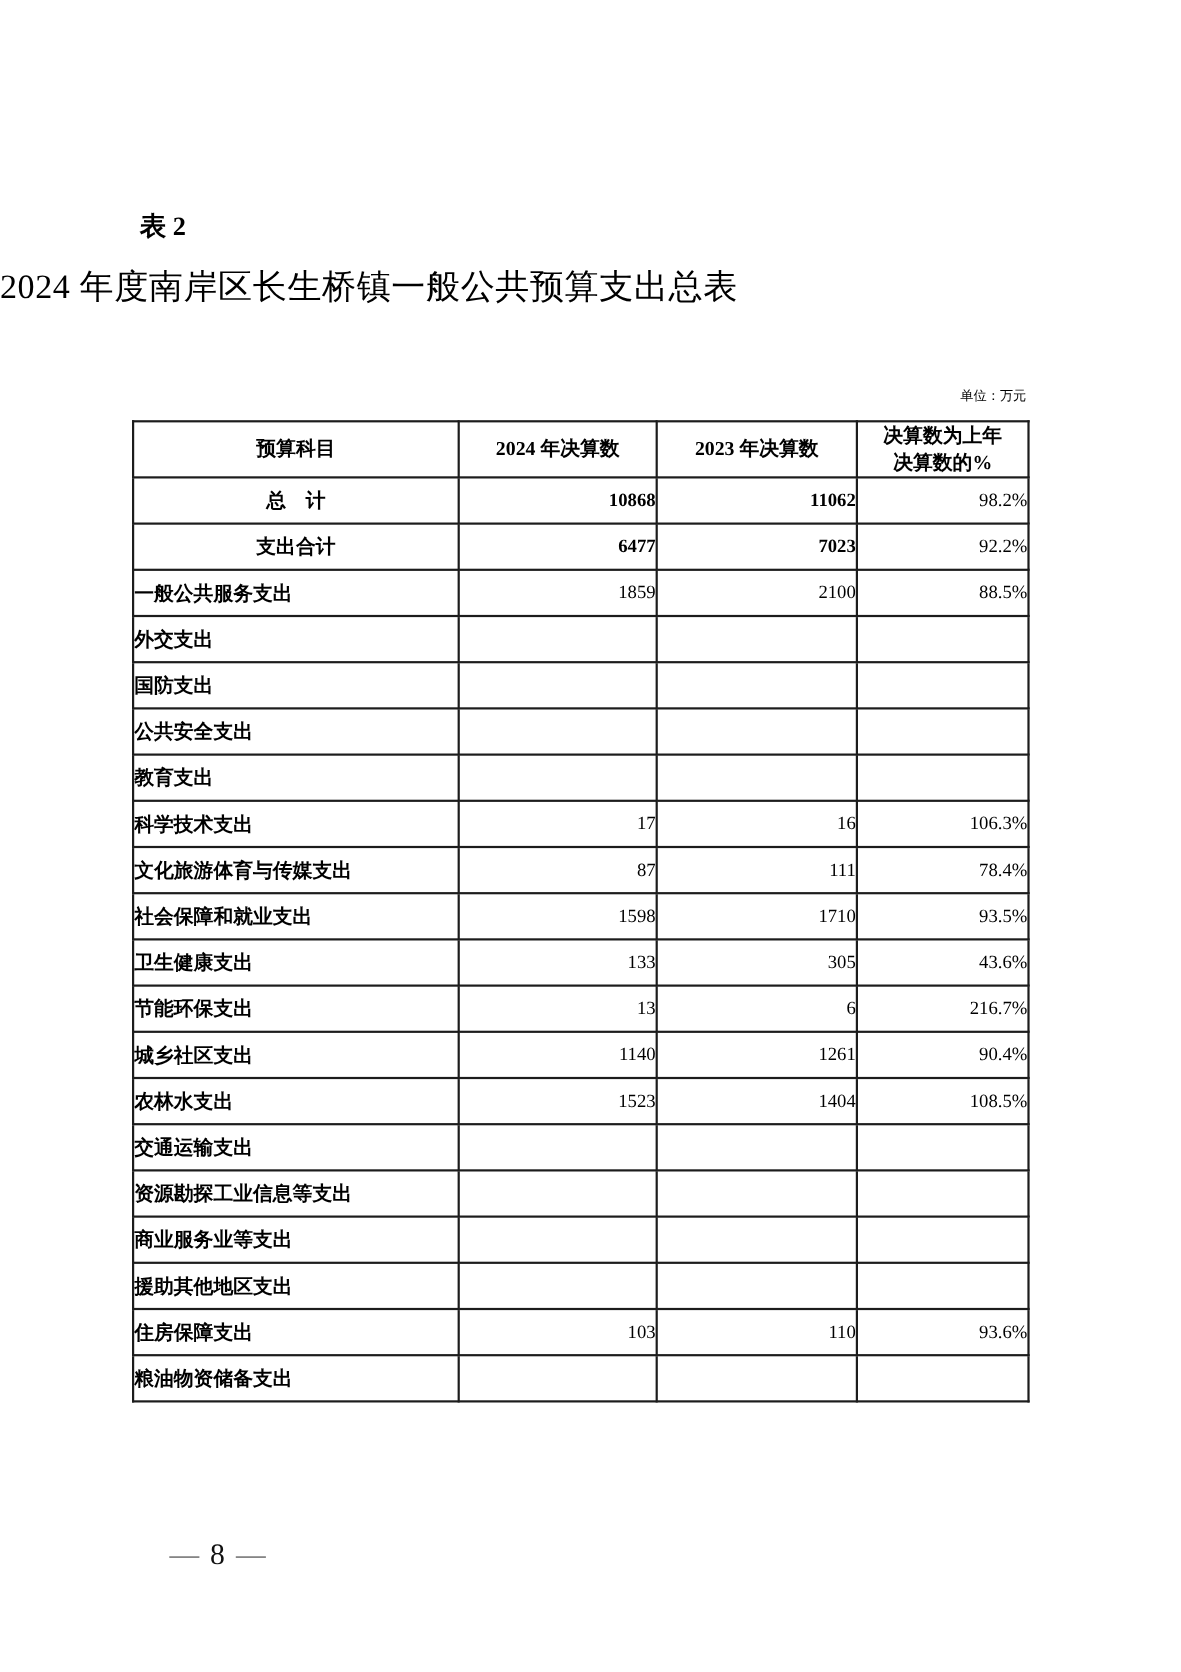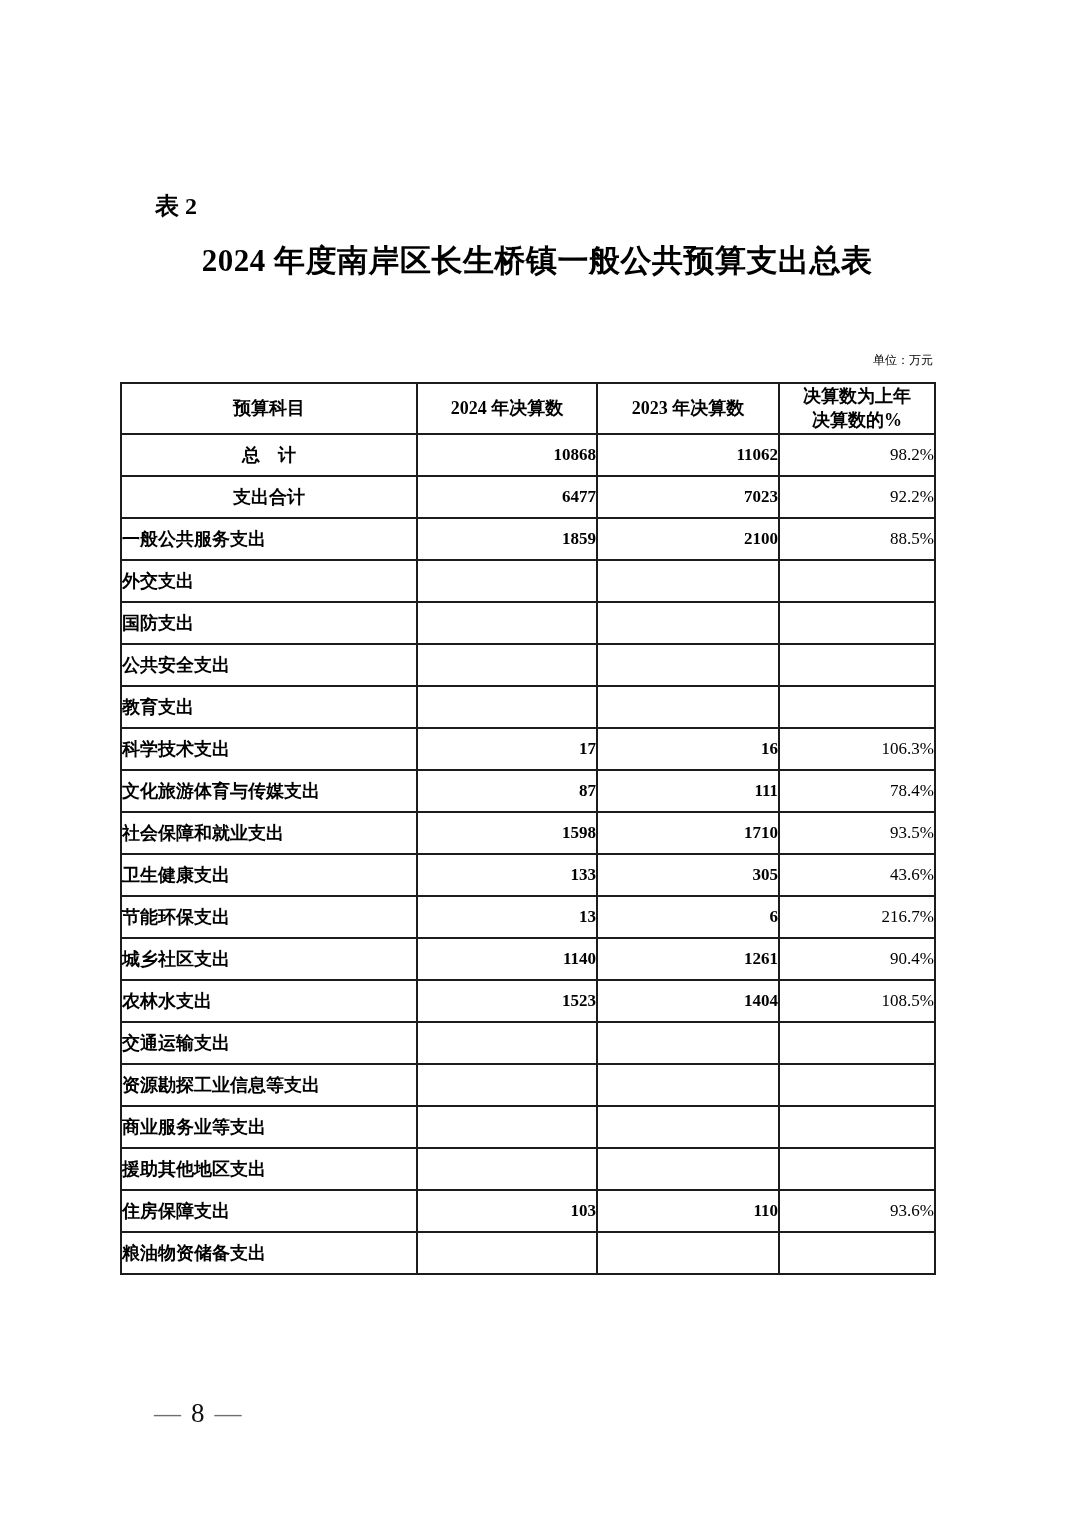--- a/index.html
+++ b/index.html
@@ -15,30 +15,29 @@
     color: #000000;
     font-family: "Liberation Serif", "DejaVu Serif", serif;
     overflow: hidden;
   }
   .table-label {
     position: absolute;
     left: 127px;
     top: 190px;
     font-size: 24px;
     font-weight: bold;
-    margin-left: 28px;
   }
   .doc-title {
     position: absolute;
     left: 0;
     top: 240px;
     width: 100%;
-    text-align: center;
+    text-align: left;
     font-size: 31px;
-    font-weight: bold;
+    font-weight: normal;
     letter-spacing: 0.5px;
   }
   .unit-note {
     position: absolute;
     top: 352px;
     right: 141px;
     font-size: 12px;
   }
   table.budget {
     position: absolute;
@@ -66,21 +65,21 @@
   td.cell-category {
     text-align: left;
     padding-left: 13px;
     font-size: 18px;
     font-weight: bold;
   }
   td.cell-2024, td.cell-2023 {
     text-align: right;
     padding-right: 14px;
     font-size: 17px;
-    font-weight: bold;
+    font-weight: normal;
   }
   td.cell-pct {
     text-align: right;
     padding-right: 9px;
     font-size: 17px;
     font-weight: normal;
   }
   tr.emphasis td.cell-category {
     text-align: center;
     padding-left: 0;

